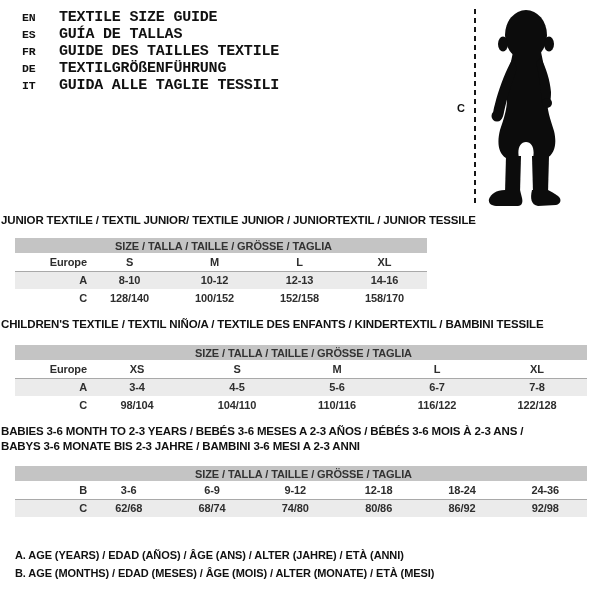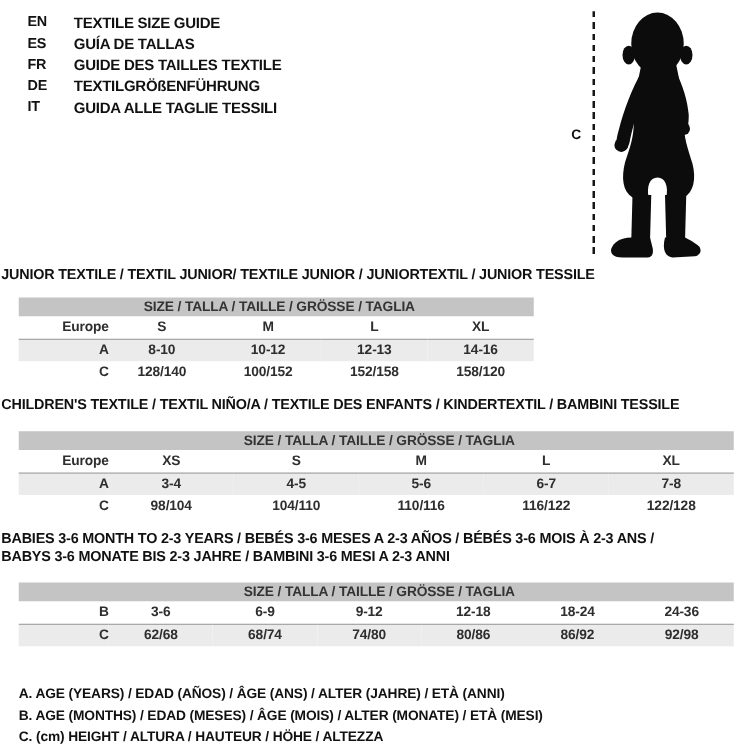--- a/index.html
+++ b/index.html
@@ -4,23 +4,23 @@
 <style>
   * { margin:0; padding:0; box-sizing:border-box; }
   html,body { background:#ffffff; }
   .page {
     position:relative; width:600px; height:600px; background:#ffffff;
     font-family:"Liberation Sans", sans-serif; color:#111; overflow:hidden;
   }
 
   
   .lang-block { position:absolute; top:9px; left:22px; }
-  .lang-row { display:flex; height:17px; align-items:center; }
+  .lang-row { display:flex; height:17px; align-items:center;font-family:Liberation Mono, monospace; }
   .lang-code { width:37px; font-size:11.5px; font-weight:700; letter-spacing:-0.2px; }
-  .lang-title { font-size:12px; font-weight:700; letter-spacing:-0.2px; white-space:nowrap; }
+  .lang-title { font-size:15px; font-weight:700; letter-spacing:-0.2px; white-space:nowrap; }
 
   
   .figure { position:absolute; top:0; left:450px; width:150px; height:212px; }
   .c-label { position:absolute; top:102px; left:7px; font-size:11px; font-weight:700; }
   .dash-line {
     position:absolute; left:24px; top:9px; width:2px; height:198px;
     background:repeating-linear-gradient(#161616 0 5px, transparent 5px 9px);
   }
   .figure svg { position:absolute; left:36px; top:6px; }
 
@@ -132,21 +132,21 @@
       <td>8-10</td>
       <td>10-12</td>
       <td>12-13</td>
       <td>14-16</td>
     </tr>
     <tr>
       <td class="rowlabel">C</td>
       <td>128/140</td>
       <td>100/152</td>
       <td>152/158</td>
-      <td>158/120</td>
+      <td>158/170</td>
     </tr>
   </tbody>
     </table>
 
   <div class="section-title" id="children-title">CHILDREN'S TEXTILE / TEXTIL NIÑO/A / TEXTILE DES ENFANTS / KINDERTEXTIL / BAMBINI TESSILE</div>
   <table id="children-table">
     <colgroup>
         <col class="label-col">
         <col>
         <col>
@@ -220,16 +220,15 @@
       <td>80/86</td>
       <td>86/92</td>
       <td>92/98</td>
     </tr>
   </tbody>
     </table>
 
   <div class="legend">
     <div class="legend-line">A. AGE (YEARS) / EDAD (AÑOS) / ÂGE (ANS) / ALTER (JAHRE) / ETÀ (ANNI)</div>
     <div class="legend-line">B. AGE (MONTHS) / EDAD (MESES) / ÂGE (MOIS) / ALTER (MONATE) / ETÀ (MESI)</div>
-    <div class="legend-line">C. (cm) HEIGHT / ALTURA / HAUTEUR / HÖHE / ALTEZZA</div>
   </div>
 
 </div>
 
 </body></html>

